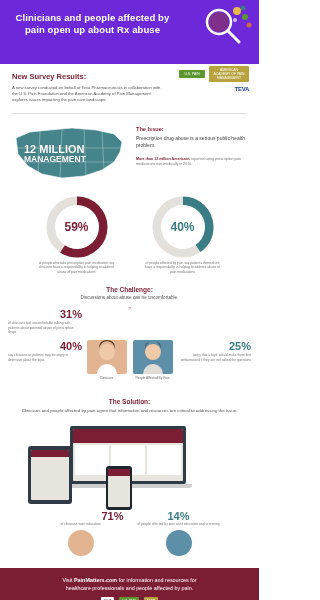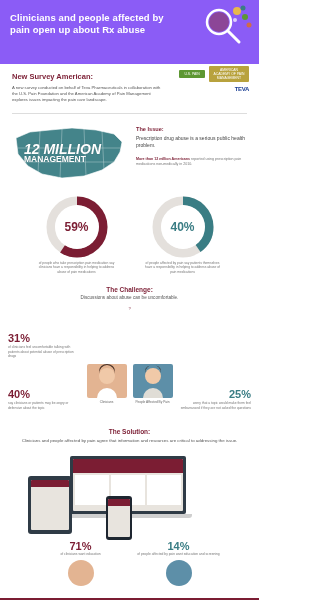--- a/index.html
+++ b/index.html
@@ -7,24 +7,25 @@
     width:259px;height:600px;overflow:hidden;
     background:#ffffff;
     font-family:"Liberation Sans", sans-serif;
     color:#3d3d3d;
   }
   .page{position:relative;width:259px;height:600px;background:#fff;}
 
   
   .header{
     position:relative;
-    background:#8b5cf6;
+    background:#6d28d9;
     color:#fff;
     padding:12px 10px 12px 10px;
     min-height:40px;
+    text-align:center;
   }
   .header h1{
     margin:0;
     font-size:9.5px;
     line-height:12px;
     font-weight:bold;
     width:165px;
     letter-spacing:.1px;
   }
   .magnifier{
@@ -59,21 +60,21 @@
   
   .issue{
     display:flex;padding:4px 10px 6px 10px;gap:6px;
   }
   .map-wrap{position:relative;width:120px;height:62px;}
   .map-svg{position:absolute;left:0;top:0;}
   .map-label{
     position:absolute;left:14px;top:22px;color:#fff;font-weight:bold;
     font-size:8.5px;line-height:10px;text-shadow:0 0 1px rgba(0,0,0,.3);
   }
-  .map-label .big{font-size:14px;display:block;font-style:italic;}
+  .map-label .big{font-size:11px;display:block;}
   .issue-text{width:110px;padding-top:4px;}
   .issue-text h3{margin:0 0 3px 0;font-size:5.6px;color:#7b1d33;font-weight:bold;}
   .issue-text p{margin:0;font-size:5px;line-height:7px;color:#444;}
   .issue-sub{
     margin-top:8px;font-size:3.6px;line-height:5px;color:#777;
   }
   .issue-sub b{color:#7b1d33;}
 
   
   .donuts{
@@ -90,25 +91,25 @@
 
   
   .section-head{text-align:center;padding:2px 0 2px 0;}
   .section-head h3{margin:0;font-size:6.5px;color:#7b1d33;font-weight:bold;}
   .section-head p{margin:2px 0 0 0;font-size:4.6px;color:#555;}
 
   .challenge{
     position:relative;padding:6px 8px 8px 8px;
   }
   .chal-row{display:flex;align-items:flex-start;justify-content:space-between;margin-bottom:6px;}
-  .stat{width:74px;margin-top:24px;}
+  .stat{width:74px;}
   .stat .num{font-size:11px;font-weight:bold;line-height:12px;}
   .stat .txt{font-size:3.3px;line-height:4.4px;color:#777;margin-top:1px;}
   .stat.right{text-align:right;}
-  .maroon{color:#7b1d33;}
+  .maroon{color:#7b1d33;text-align:right;}
   .teal{color:#3a7d84;}
 
   .people{display:flex;gap:6px;justify-content:center;width:88px;}
   .person{width:40px;text-align:center;}
   .p-card{
     width:40px;height:34px;border-radius:2px;position:relative;overflow:hidden;
   }
   .p-card.her{background:#e3b492;}
   .p-card.him{background:#5d8fa8;}
   .p-label{font-size:3.2px;color:#666;margin-top:2px;}
@@ -182,21 +183,21 @@
         <circle cx="40" cy="7" r="4" fill="#e8b84b"></circle>
         <circle cx="48" cy="13" r="3" fill="#5d9732"></circle>
         <circle cx="46" cy="4" r="2.5" fill="#3a7d84"></circle>
         <circle cx="52" cy="21" r="2.5" fill="#d06b4a"></circle>
         <circle cx="38" cy="16" r="2" fill="#ffffff" opacity=".7"></circle>
       </svg>
     </div>
   </div>
 
   <div class="survey">
-    <h2>New Survey American:</h2>
+    <h2>New Survey Results:</h2>
     <p>A new survey conducted on behalf of Teva Pharmaceuticals in collaboration with the U.S. Pain Foundation and the American Academy of Pain Management explores issues impacting the pain care landscape.</p>
   </div>
   <div class="logos">
     <div class="logo-row">
       <span class="logo-box logo-green">U.S. PAIN</span>
       <span class="logo-box logo-gold">AMERICAN ACADEMY OF PAIN MANAGEMENT</span>
     </div>
     <div class="logo-row">
       <span class="logo-blue">TEVA</span>
     </div>

